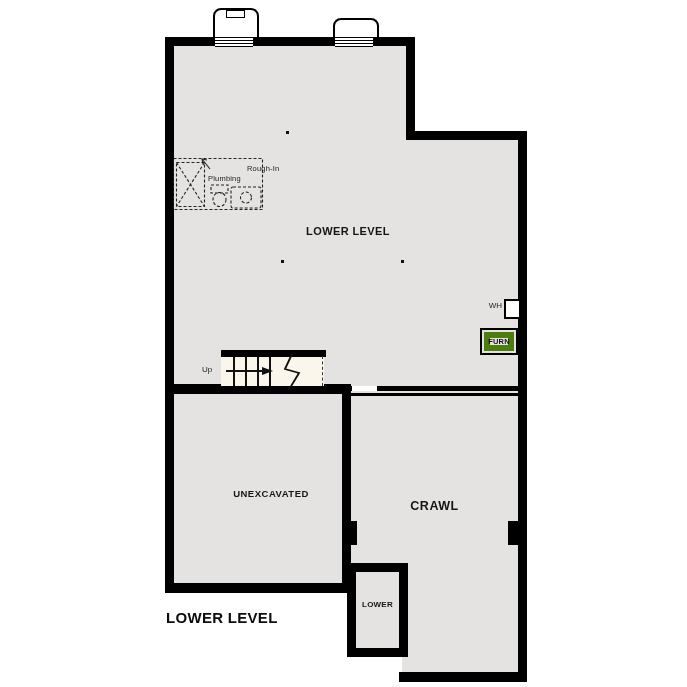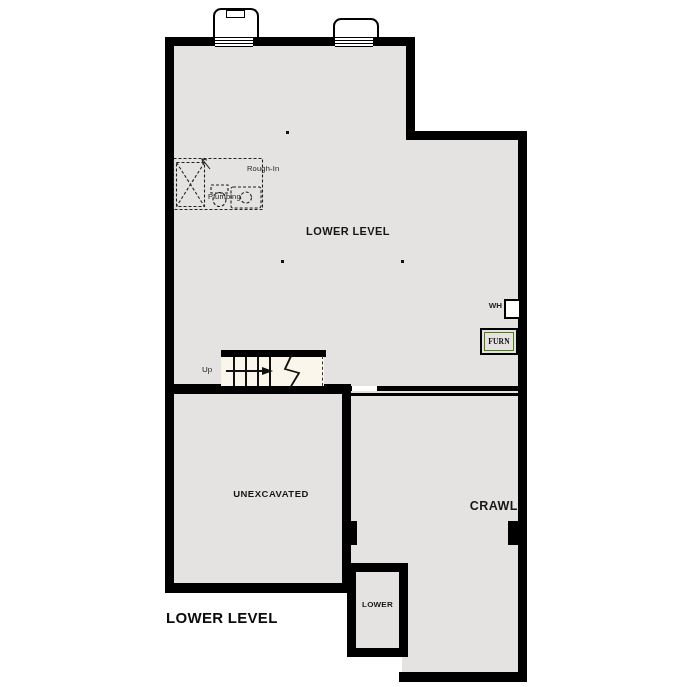--- a/index.html
+++ b/index.html
@@ -25,22 +25,22 @@
   .roomlabel{position:absolute;text-align:center;font-weight:bold;color:#151515;}
   .lbl-unfinished{font-size:11px;line-height:13.5px;letter-spacing:.4px;}
   .lbl-unexcavated{font-size:9.5px;letter-spacing:.5px;}
   .lbl-crawl{font-size:12.5px;line-height:15.5px;letter-spacing:.5px;}
   .lbl-unexc{font-size:8px;letter-spacing:.2px;}
   .smalltext{position:absolute;font-size:8px;color:#222;}
   .roughin-text{position:absolute;font-size:7.5px;color:#222;letter-spacing:.2px;}
   .plan-title{position:absolute;font-size:15px;font-weight:bold;letter-spacing:.3px;color:#0c0c0c;}
   .whbox{position:absolute;background:#fff;border:2px solid #000;}
   .furnbox{position:absolute;background:var(--room,#e5e3e1);border:2px solid #000;}
-  .furninner{position:absolute;left:2px;top:2px;right:2px;bottom:2px;border:1px solid #4d7c0f;
-    display:flex;align-items:center;justify-content:center;font-size:7.5px;font-weight:bold;letter-spacing:.2px;color:#111;font-family:Liberation Serif, serif;}
+  .furninner{position:absolute;left:2px;top:2px;right:2px;bottom:2px;border:6px solid #4d7c0f;
+    display:flex;align-items:center;justify-content:center;font-size:7.5px;font-weight:bold;letter-spacing:.2px;color:#111;}
 </style>
 </head>
 <body>
 
 <div id="canvas">
 
   <div class="fill" style="left:170px;top:42px;width:240px;height:95px;"></div>
   <div class="fill" style="left:170px;top:131px;width:352px;height:256px;"></div>
   <div class="fill" style="left:170px;top:390px;width:177px;height:197px;"></div>
   <div class="fill" style="left:347px;top:390px;width:175px;height:177px;"></div>
@@ -97,36 +97,36 @@
       <ellipse cx="48.5" cy="45.5" rx="6.5" ry="7"></ellipse>
       <rect x="60" y="33" width="30" height="21" rx="2"></rect>
       <circle cx="75" cy="43.5" r="5.5"></circle>
     </g>
     <g fill="none" stroke="#222" stroke-width="1.1">
       <path d="M39,15 L31,5"></path>
       <path d="M31,5 l1,5 M31,5 l5,1"></path>
     </g>
   </svg>
   <div class="roughin-text" style="left:209px;top:164px;margin-left:38px;">Rough-In</div>
-  <div class="roughin-text" style="left:208px;top:192px;">Plumbing</div>
+  <div class="roughin-text" style="left:208px;top:174px;">Plumbing</div>
 
   <div class="dot" style="left:286px;top:131px;"></div>
   <div class="dot" style="left:281px;top:260px;"></div>
   <div class="dot" style="left:401px;top:260px;"></div>
 
   <div class="whbox" style="left:504px;top:299px;width:13px;height:16px;"></div>
-  <div class="smalltext" style="left:478px;top:301px;width:24px;text-align:right;font-weight:bold;">WH</div>
+  <div class="smalltext" style="left:478px;top:301px;width:24px;text-align:right;">WH</div>
   <div class="furnbox" style="left:480px;top:328px;width:34px;height:23px;">
     <div class="furninner">FURN</div>
   </div>
 
   <div class="roomlabel lbl-unfinished" style="left:248px;top:225px;width:200px;">
     <div>LOWER LEVEL</div>
   </div>
   <div class="roomlabel lbl-unexcavated" style="left:186px;top:488px;width:170px;">UNEXCAVATED</div>
-  <div class="roomlabel lbl-crawl" style="left:351px;top:499px;width:167px;text-align:right;">
+  <div class="roomlabel lbl-crawl" style="left:351px;top:499px;width:167px;">
     <div>CRAWL</div>
   </div>
   <div class="roomlabel lbl-unexc" style="left:352px;top:600px;width:51px;">LOWER</div>
 
   <div class="plan-title" style="left:166px;top:609px;">LOWER LEVEL</div>
 
 </div>
 
 </body></html>

